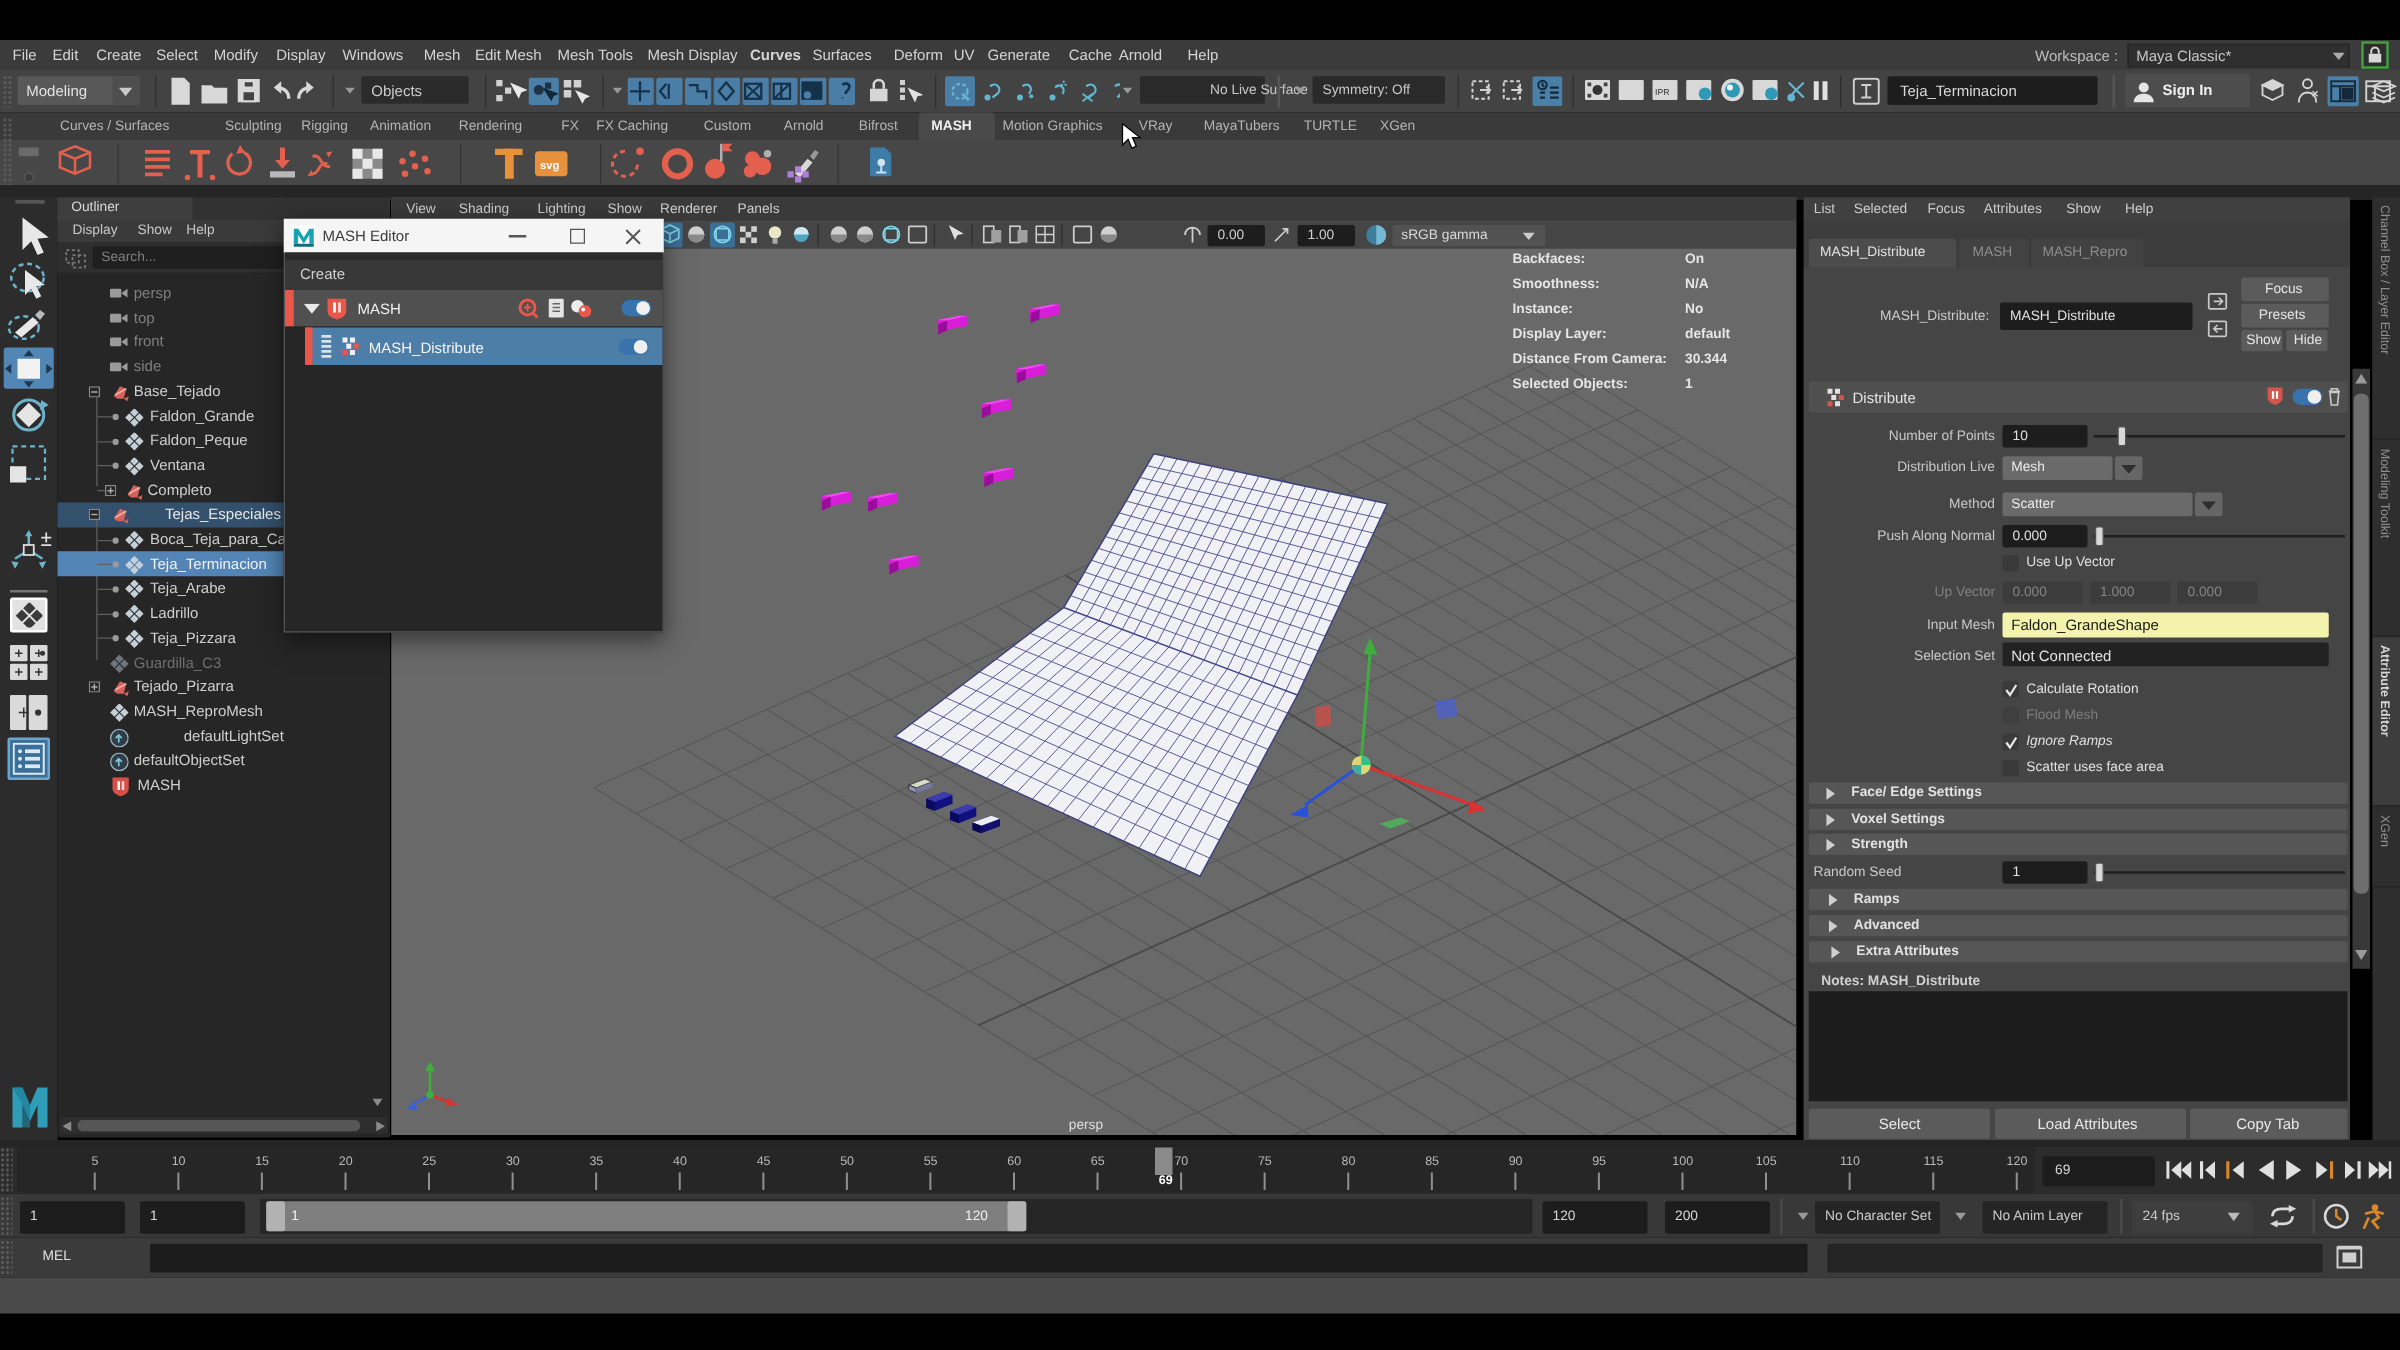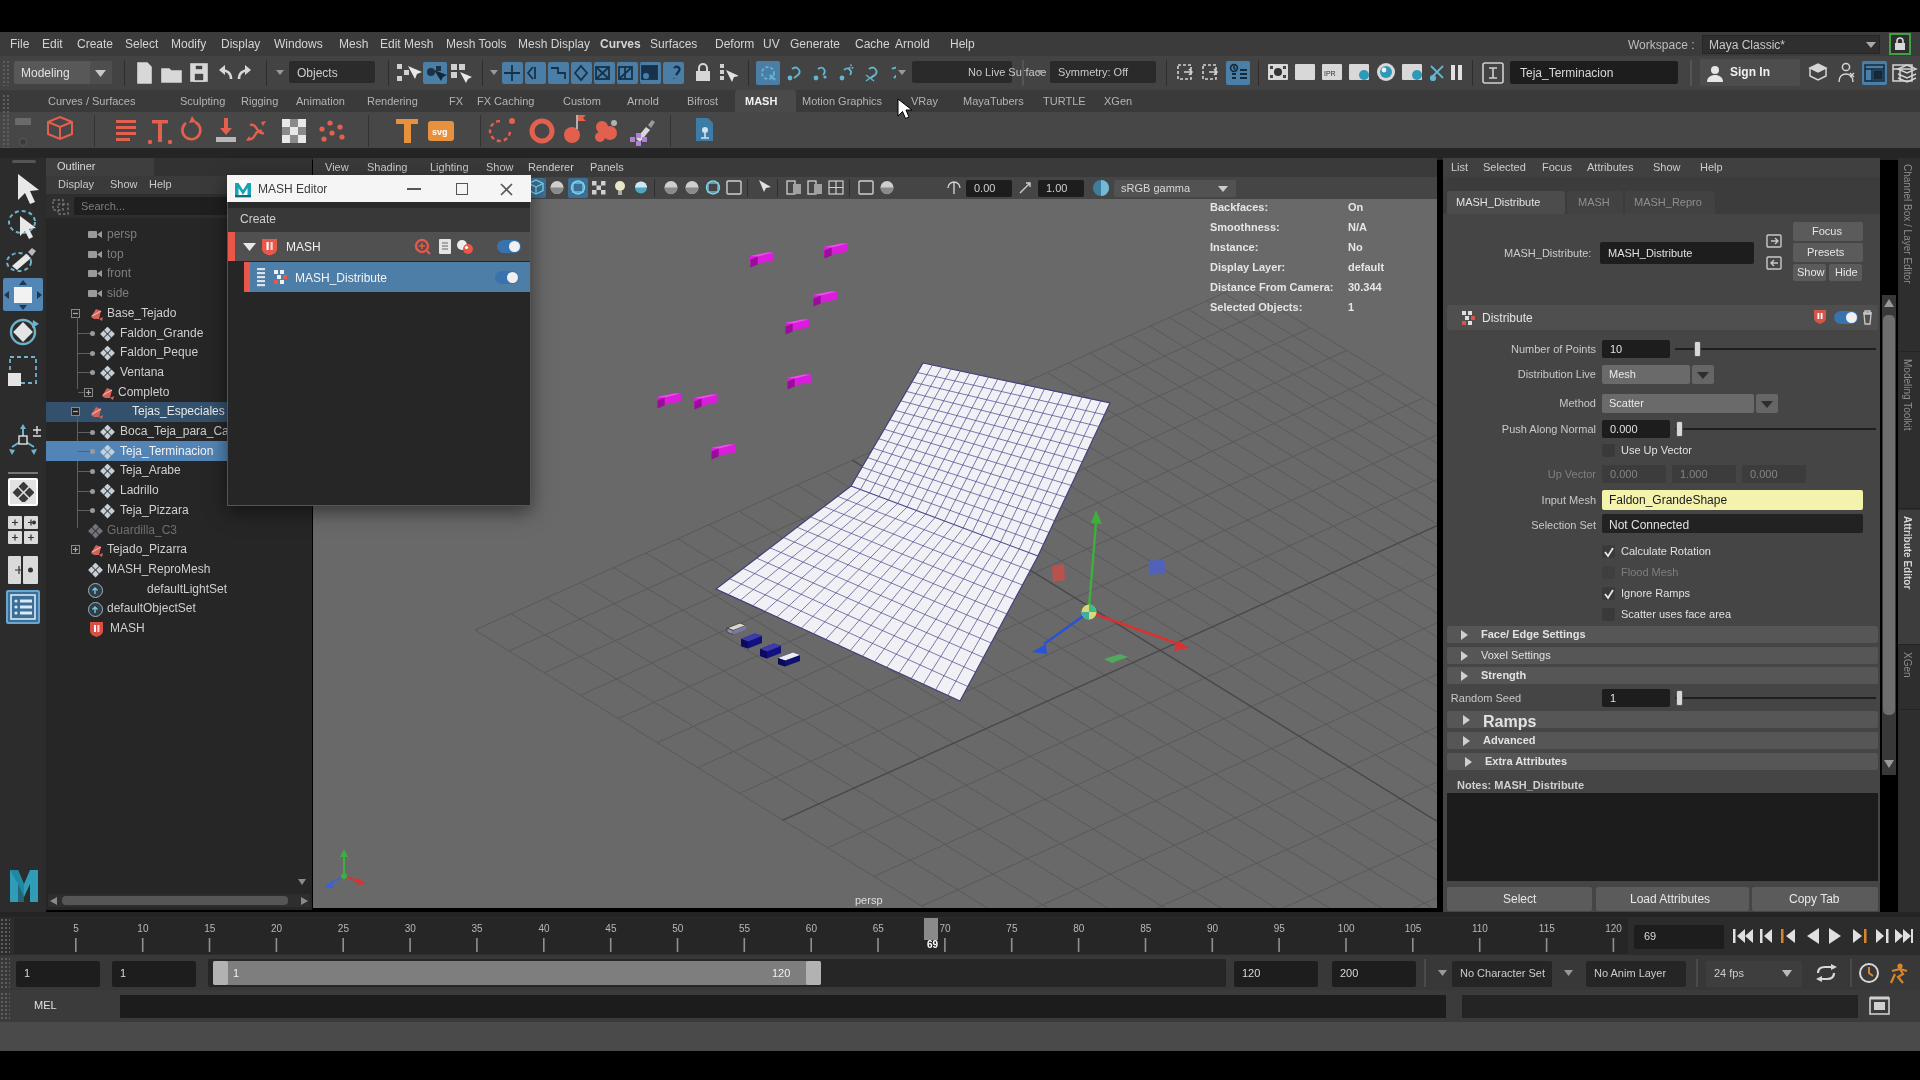--- a/index.html
+++ b/index.html
@@ -1052,48 +1052,48 @@
 <svg style="left:1603px;top:546px" width="12" height="12">
     <path d="M2 6l3 4 5-8" stroke="#e8e8e8" stroke-width="1.8" fill="none"></path>
   </svg>
 <div style="left:1621px;top:545px;font-size:11px;color:#e0e0e0;font-weight:normal;white-space:nowrap;">Calculate Rotation</div>
 <div style="left:1602px;top:566px;width:13px;height:13px;background:#3f3f3f;border-radius:2px;"></div>
 <div style="left:1621px;top:566px;font-size:11px;color:#7e7e7e;font-weight:normal;white-space:nowrap;">Flood Mesh</div>
 <div style="left:1602px;top:587px;width:13px;height:13px;background:#3a3a3a;border-radius:2px;"></div>
 <svg style="left:1603px;top:588px" width="12" height="12">
     <path d="M2 6l3 4 5-8" stroke="#e8e8e8" stroke-width="1.8" fill="none"></path>
   </svg>
-<div style="left:1621px;top:587px;font-size:11px;color:#e0e0e0;font-weight:normal;white-space:nowrap;">Ignore Ramps</div>
+<div style="left:1621px;top:587px;font-size:11px;color:#e0e0e0;font-weight:normal;white-space:nowrap;font-style:italic;">Ignore Ramps</div>
 <div style="left:1602px;top:608px;width:13px;height:13px;background:#3a3a3a;border-radius:2px;"></div>
 <div style="left:1621px;top:608px;font-size:11px;color:#e0e0e0;font-weight:normal;white-space:nowrap;">Scatter uses face area</div>
 <div style="left:1447px;top:626px;width:431px;height:17px;background:#565656;border-radius:2px;"></div>
 <svg style="left:1461px;top:630px" width="7" height="10">
     <path d="M0 0l7 5-7 5z" fill="#cfcfcf"></path>
   </svg>
 <div style="left:1481px;top:628px;font-size:11px;color:#e2e2e2;font-weight:bold;white-space:nowrap;">Face/ Edge Settings</div>
 <div style="left:1447px;top:647px;width:431px;height:17px;background:#565656;border-radius:2px;"></div>
 <svg style="left:1461px;top:651px" width="7" height="10">
     <path d="M0 0l7 5-7 5z" fill="#cfcfcf"></path>
   </svg>
-<div style="left:1481px;top:649px;font-size:11px;color:#e2e2e2;font-weight:normal;white-space:nowrap;">Voxel Settings</div>
+<div style="left:1481px;top:649px;font-size:11px;color:#e2e2e2;font-weight:bold;white-space:nowrap;">Voxel Settings</div>
 <div style="left:1447px;top:667px;width:431px;height:17px;background:#565656;border-radius:2px;"></div>
 <svg style="left:1461px;top:671px" width="7" height="10">
     <path d="M0 0l7 5-7 5z" fill="#cfcfcf"></path>
   </svg>
 <div style="left:1481px;top:669px;font-size:11px;color:#e2e2e2;font-weight:bold;white-space:nowrap;">Strength</div>
 <div style="left:1376px;top:692px;width:220px;text-align:center;font-size:11px;color:#c8c8c8;white-space:nowrap;">Random Seed</div>
 <div style="left:1602px;top:689px;width:68px;height:18px;background:#1d1d1d;border-radius:2px;"></div>
 <div style="left:1610px;top:692px;font-size:11px;color:#e0e0e0;font-weight:normal;white-space:nowrap;">1</div>
 <div style="left:1675px;top:697px;width:201px;height:2px;background:#1f1f1f;"></div>
 <div style="left:1676px;top:690px;width:7px;height:16px;background:#d8d8d8;border:1px solid #555;border-radius:2px;"></div>
 <div style="left:1447px;top:711px;width:431px;height:17px;background:#565656;border-radius:2px;"></div>
 <svg style="left:1463px;top:715px" width="7" height="10">
     <path d="M0 0l7 5-7 5z" fill="#cfcfcf"></path>
   </svg>
-<div style="left:1483px;top:713px;font-size:16px;color:#e2e2e2;font-weight:bold;white-space:nowrap;">Ramps</div>
+<div style="left:1483px;top:713px;font-size:11px;color:#e2e2e2;font-weight:bold;white-space:nowrap;">Ramps</div>
 <div style="left:1447px;top:732px;width:431px;height:17px;background:#565656;border-radius:2px;"></div>
 <svg style="left:1463px;top:736px" width="7" height="10">
     <path d="M0 0l7 5-7 5z" fill="#cfcfcf"></path>
   </svg>
 <div style="left:1483px;top:734px;font-size:11px;color:#e2e2e2;font-weight:bold;white-space:nowrap;">Advanced</div>
 <div style="left:1447px;top:753px;width:431px;height:17px;background:#565656;border-radius:2px;"></div>
 <svg style="left:1465px;top:757px" width="7" height="10">
     <path d="M0 0l7 5-7 5z" fill="#cfcfcf"></path>
   </svg>
 <div style="left:1485px;top:755px;font-size:11px;color:#e2e2e2;font-weight:bold;white-space:nowrap;">Extra Attributes</div>

